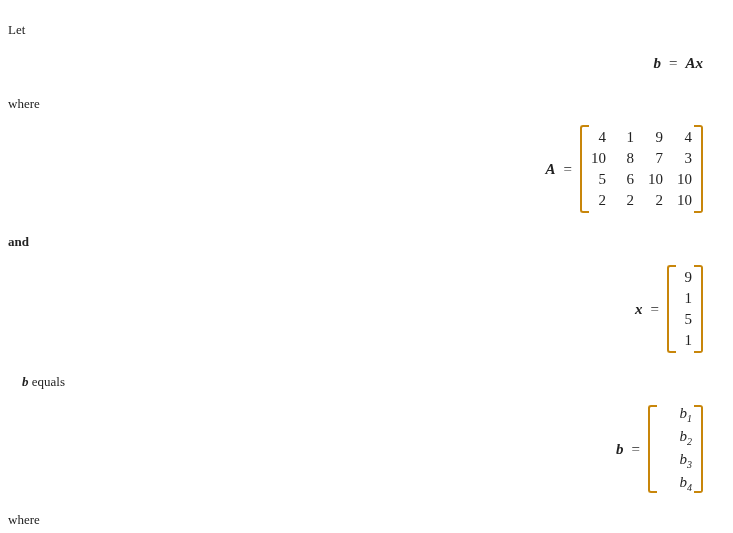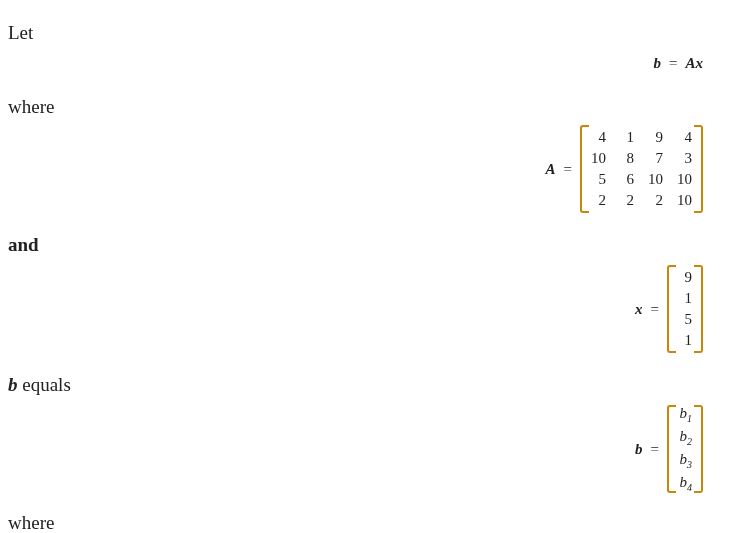--- a/index.html
+++ b/index.html
@@ -14,31 +14,32 @@
       overflow-x: hidden;
     }
     .page {
       width: 733px;
       min-height: 533px;
       padding: 10px 0;
       position: relative;
     }
     .text-label {
       position: absolute;
-      font-size: 19px;
+      font-size: 13px;
       color: #222;
     }
     
     .math-block {
       position: absolute;
       display: flex;
       align-items: center;
     }
     .math-italic {
       font-style: italic;
+      margin-left: 19px;
     }
     
     .bracket-left {
       display: inline-block;
       border-left: 2px solid #c8860a;
       border-top: 2px solid #c8860a;
       border-bottom: 2px solid #c8860a;
       padding: 2px 4px 2px 3px;
       margin-right: 2px;
       border-radius: 3px 0 0 3px;
@@ -137,21 +138,21 @@
     <span class="bracket-left" style="height:88px; border-color:#c8860a;"></span>
     <div class="vector-grid">
       <span class="vector-grid-cell">9</span>
       <span class="vector-grid-cell">1</span>
       <span class="vector-grid-cell">5</span>
       <span class="vector-grid-cell">1</span>
     </div>
     <span class="bracket-right" style="height:88px; border-color:#c8860a;"></span>
   </div>
 
-  <div class="text-label" style="left:8px; top:374px;">
+  <div class="text-label" style="left:22px; top:374px;">
     <span class="bold-italic">b</span>
     <span> equals</span>
   </div>
 
   <div class="math-block" style="right:30px; top:405px; align-items:center;">
     <span class="bold-italic">b</span>
     <span class="equals-sign">=</span>
     <span class="bracket-left" style="height:88px; border-color:#c8860a;"></span>
     <div class="vector-grid">
       <span class="vector-grid-cell math-italic">b<sub>1</sub></span>

